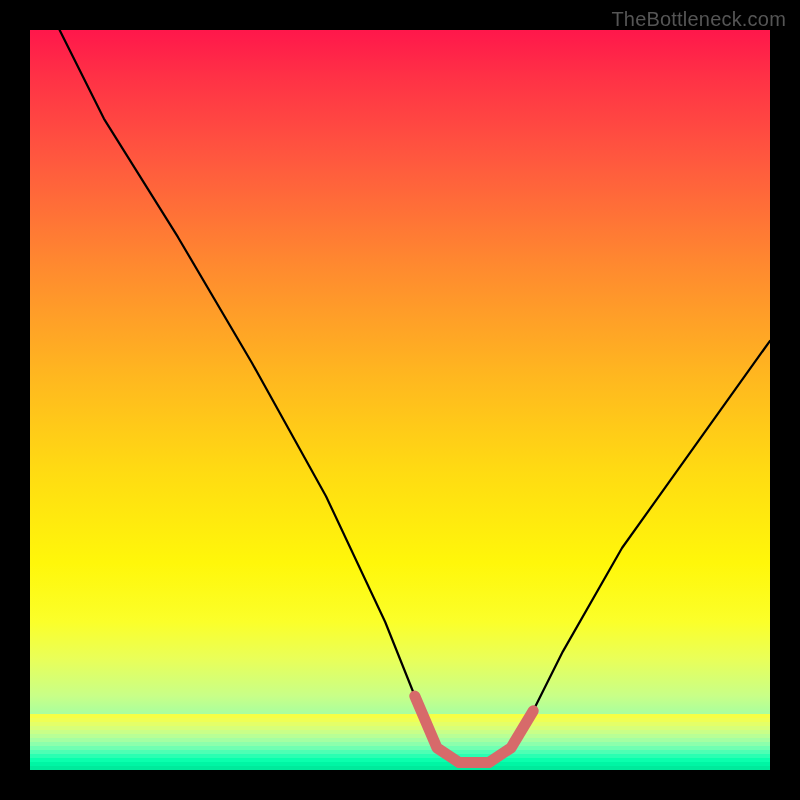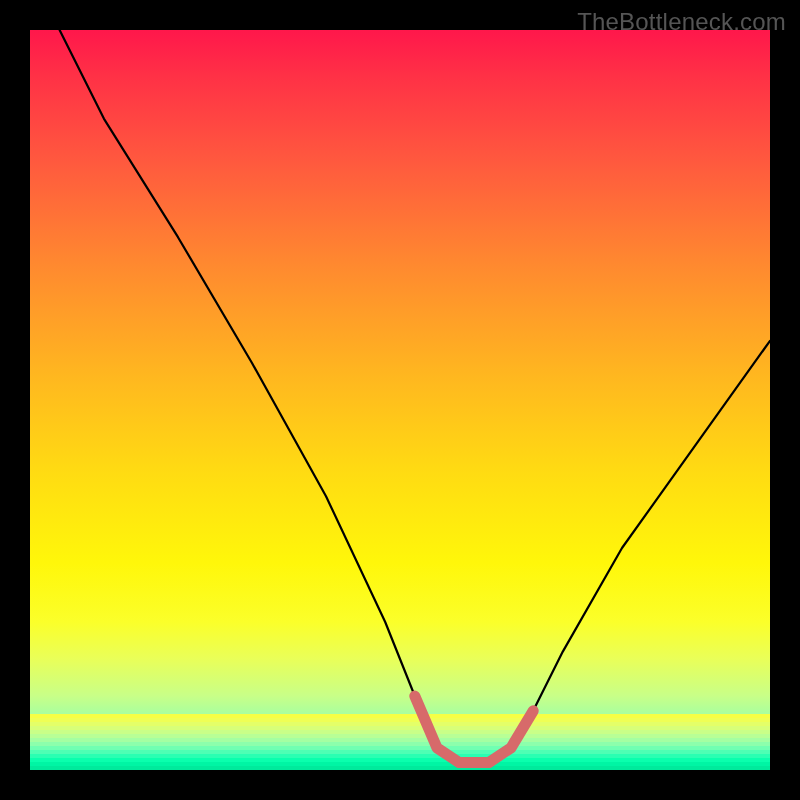--- a/index.html
+++ b/index.html
@@ -9,21 +9,21 @@
     background: #000;
     position: relative;
     font-family: Arial, sans-serif;
     overflow: hidden;
   }
   .watermark {
     position: absolute;
     top: 8px;
     right: 14px;
     color: #555;
-    font-size: 24px;
+    font-size: 20px;
     font-weight: 500;
     z-index: 10;
     letter-spacing: 0.2px;
   }
   .plot-area {
     position: absolute;
     left: 30px;
     top: 30px;
     width: 740px;
     height: 740px;

